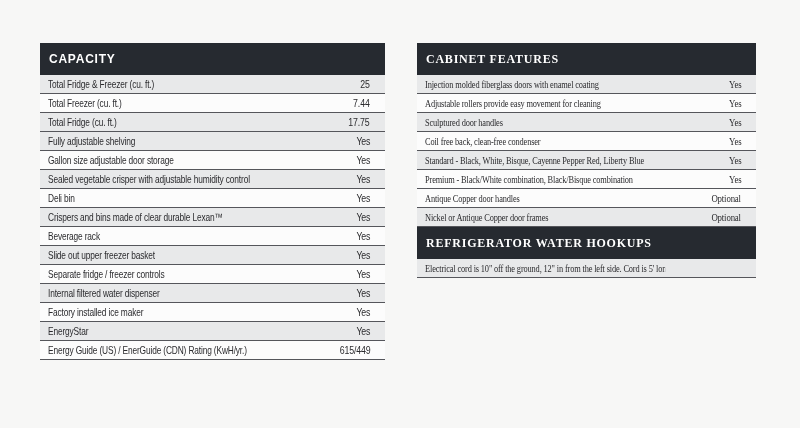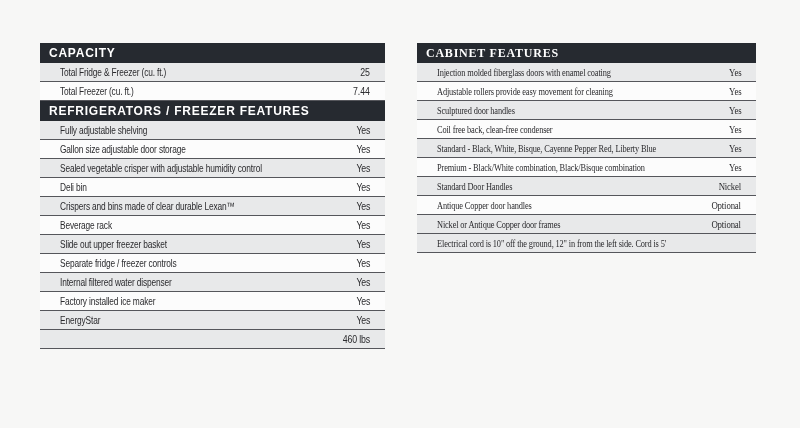--- a/index.html
+++ b/index.html
@@ -16,35 +16,35 @@
   body{
     position:relative;
     background:var(--page-bg);
     font-family:"Liberation Sans","DejaVu Sans",sans-serif;
     overflow:hidden;
   }
   .spec-col{position:absolute;top:43px;}
   .spec-col.left{left:40px;width:345px;}
   .spec-col.right{left:417px;width:339px;font-family:Liberation Serif, serif;}
   .section-header{
-    height:20px;
+    height:32px;
     background:var(--header-bg);
     color:var(--header-text);
     display:flex;align-items:center;
     padding:0 9px;
   }
   .section-header .title{
     font-size:12.5px;font-weight:bold;letter-spacing:0.8px;
     white-space:nowrap;
     transform:scaleX(0.96);transform-origin:0 50%;
   }
   .spec-row{
     height:19px;
     display:flex;align-items:center;justify-content:center;
-    padding:0 15px 0 20px;
+    padding:0 15px 0 8px;
     border-bottom:1px solid var(--row-border);
     color:var(--row-text);
     font-size:11px;
   }
   .spec-row.stripe{background:var(--row-stripe);}
   .spec-row.plain{background:var(--row-plain);}
   .spec-row .label{
     flex:1 1 auto;
     white-space:nowrap;overflow:hidden;
     letter-spacing:-0.2px;
@@ -66,22 +66,23 @@
       <span class="title">CAPACITY</span>
     </div>
     <div class="spec-row stripe">
       <span class="label">Total Fridge &amp; Freezer (cu. ft.)</span>
       <span class="value">25</span>
     </div>
     <div class="spec-row plain">
       <span class="label">Total Freezer (cu. ft.)</span>
       <span class="value">7.44</span>
     </div>
-    <div class="section-header">
-      <span class="title">REFRIGERATORS / FREEZER FEATURES</span>
+    <div class="spec-row stripe">
+      <span class="label">Total Fridge (cu. ft.)</span>
+      <span class="value">17.75</span>
     </div>
     <div class="spec-row stripe">
       <span class="label">Fully adjustable shelving</span>
       <span class="value">Yes</span>
     </div>
     <div class="spec-row plain">
       <span class="label">Gallon size adjustable door storage</span>
       <span class="value">Yes</span>
     </div>
     <div class="spec-row stripe">
@@ -113,23 +114,23 @@
       <span class="value">Yes</span>
     </div>
     <div class="spec-row plain">
       <span class="label">Factory installed ice maker</span>
       <span class="value">Yes</span>
     </div>
     <div class="spec-row stripe">
       <span class="label">EnergyStar</span>
       <span class="value">Yes</span>
     </div>
-    <div class="spec-row stripe">
-      <span class="label"></span>
-      <span class="value">460 lbs</span>
+    <div class="spec-row plain">
+      <span class="label">Energy Guide (US) / EnerGuide (CDN) Rating (KwH/yr.)</span>
+      <span class="value">615/449</span>
     </div>
   </div>
 <div class="spec-col right">
     <div class="section-header">
       <span class="title">CABINET FEATURES</span>
     </div>
     <div class="spec-row stripe">
       <span class="label">Injection molded fiberglass doors with enamel coating</span>
       <span class="value">Yes</span>
     </div>
@@ -146,29 +147,28 @@
       <span class="value">Yes</span>
     </div>
     <div class="spec-row stripe">
       <span class="label">Standard - Black, White, Bisque, Cayenne Pepper Red, Liberty Blue</span>
       <span class="value">Yes</span>
     </div>
     <div class="spec-row plain">
       <span class="label">Premium - Black/White combination, Black/Bisque combination</span>
       <span class="value">Yes</span>
     </div>
-    <div class="spec-row stripe">
-      <span class="label">Standard Door Handles</span>
-      <span class="value">Nickel</span>
-    </div>
     <div class="spec-row plain">
       <span class="label">Antique Copper door handles</span>
       <span class="value">Optional</span>
     </div>
     <div class="spec-row stripe">
       <span class="label">Nickel or Antique Copper door frames</span>
       <span class="value">Optional</span>
     </div>
+    <div class="section-header">
+      <span class="title">REFRIGERATOR WATER HOOKUPS</span>
+    </div>
     <div class="spec-row stripe">
       <span class="label">Electrical cord is 10" off the ground, 12" in from the left side. Cord is 5' long.</span>
       <span class="value"></span>
     </div>
   </div>
 
 </body></html>

